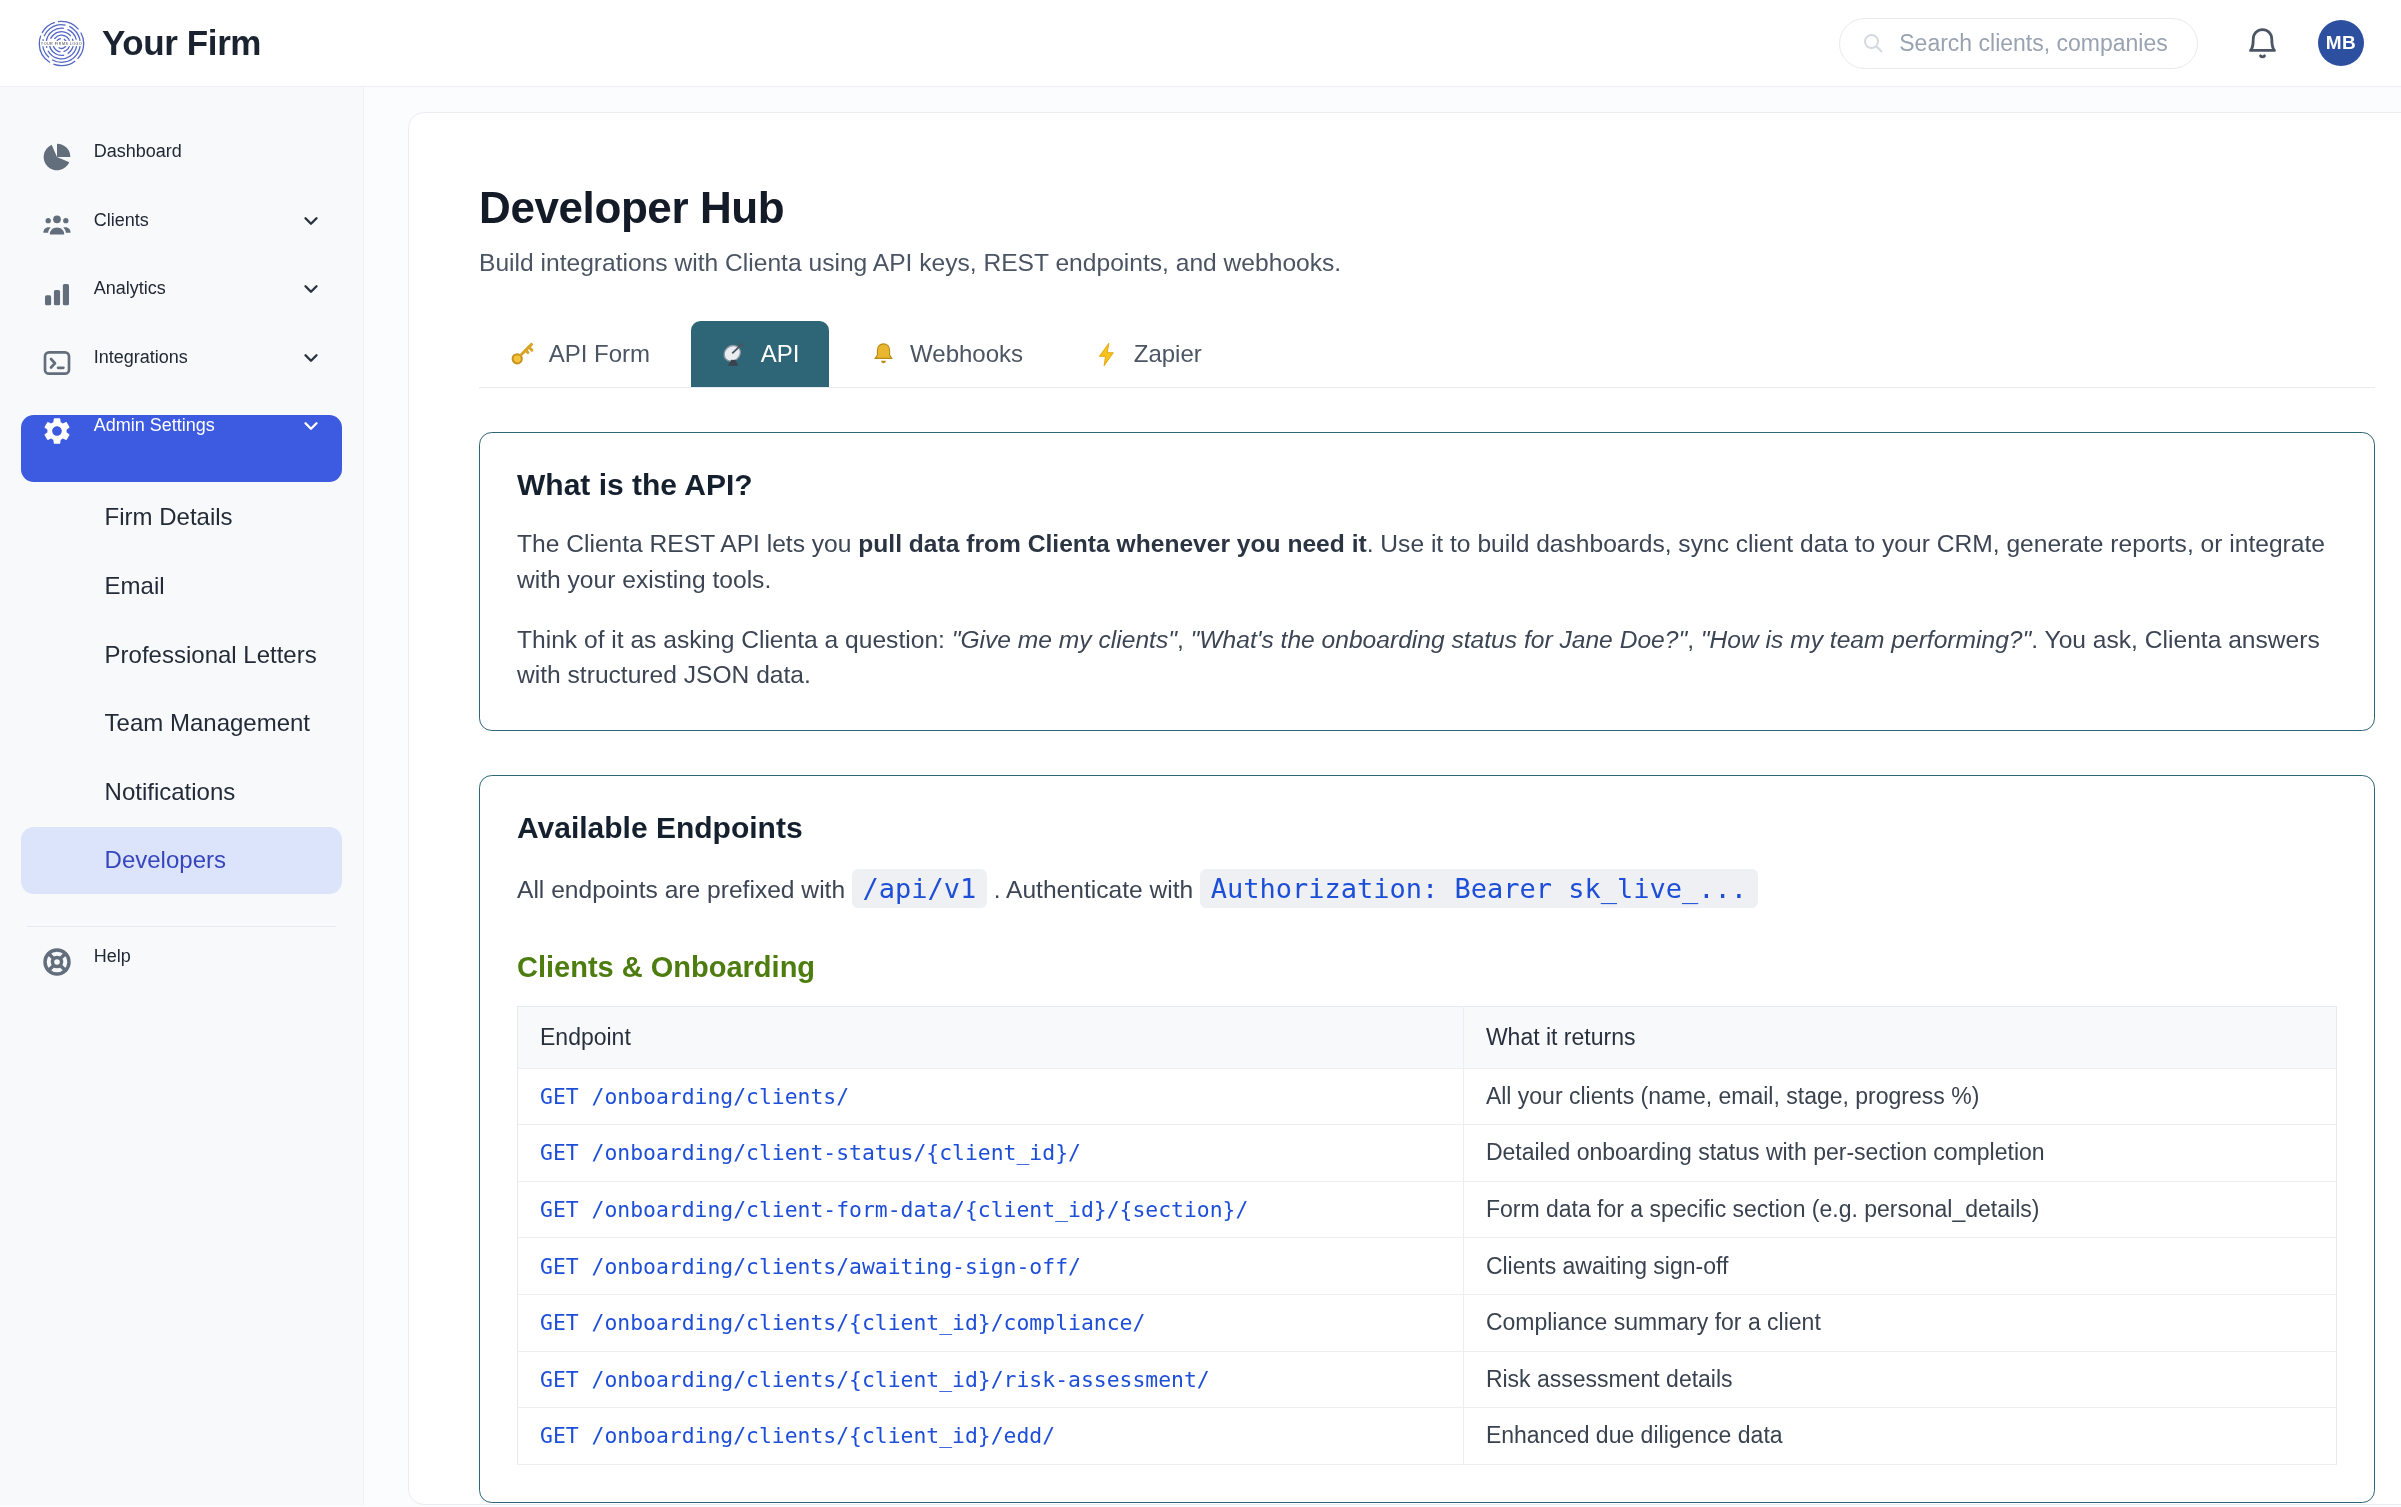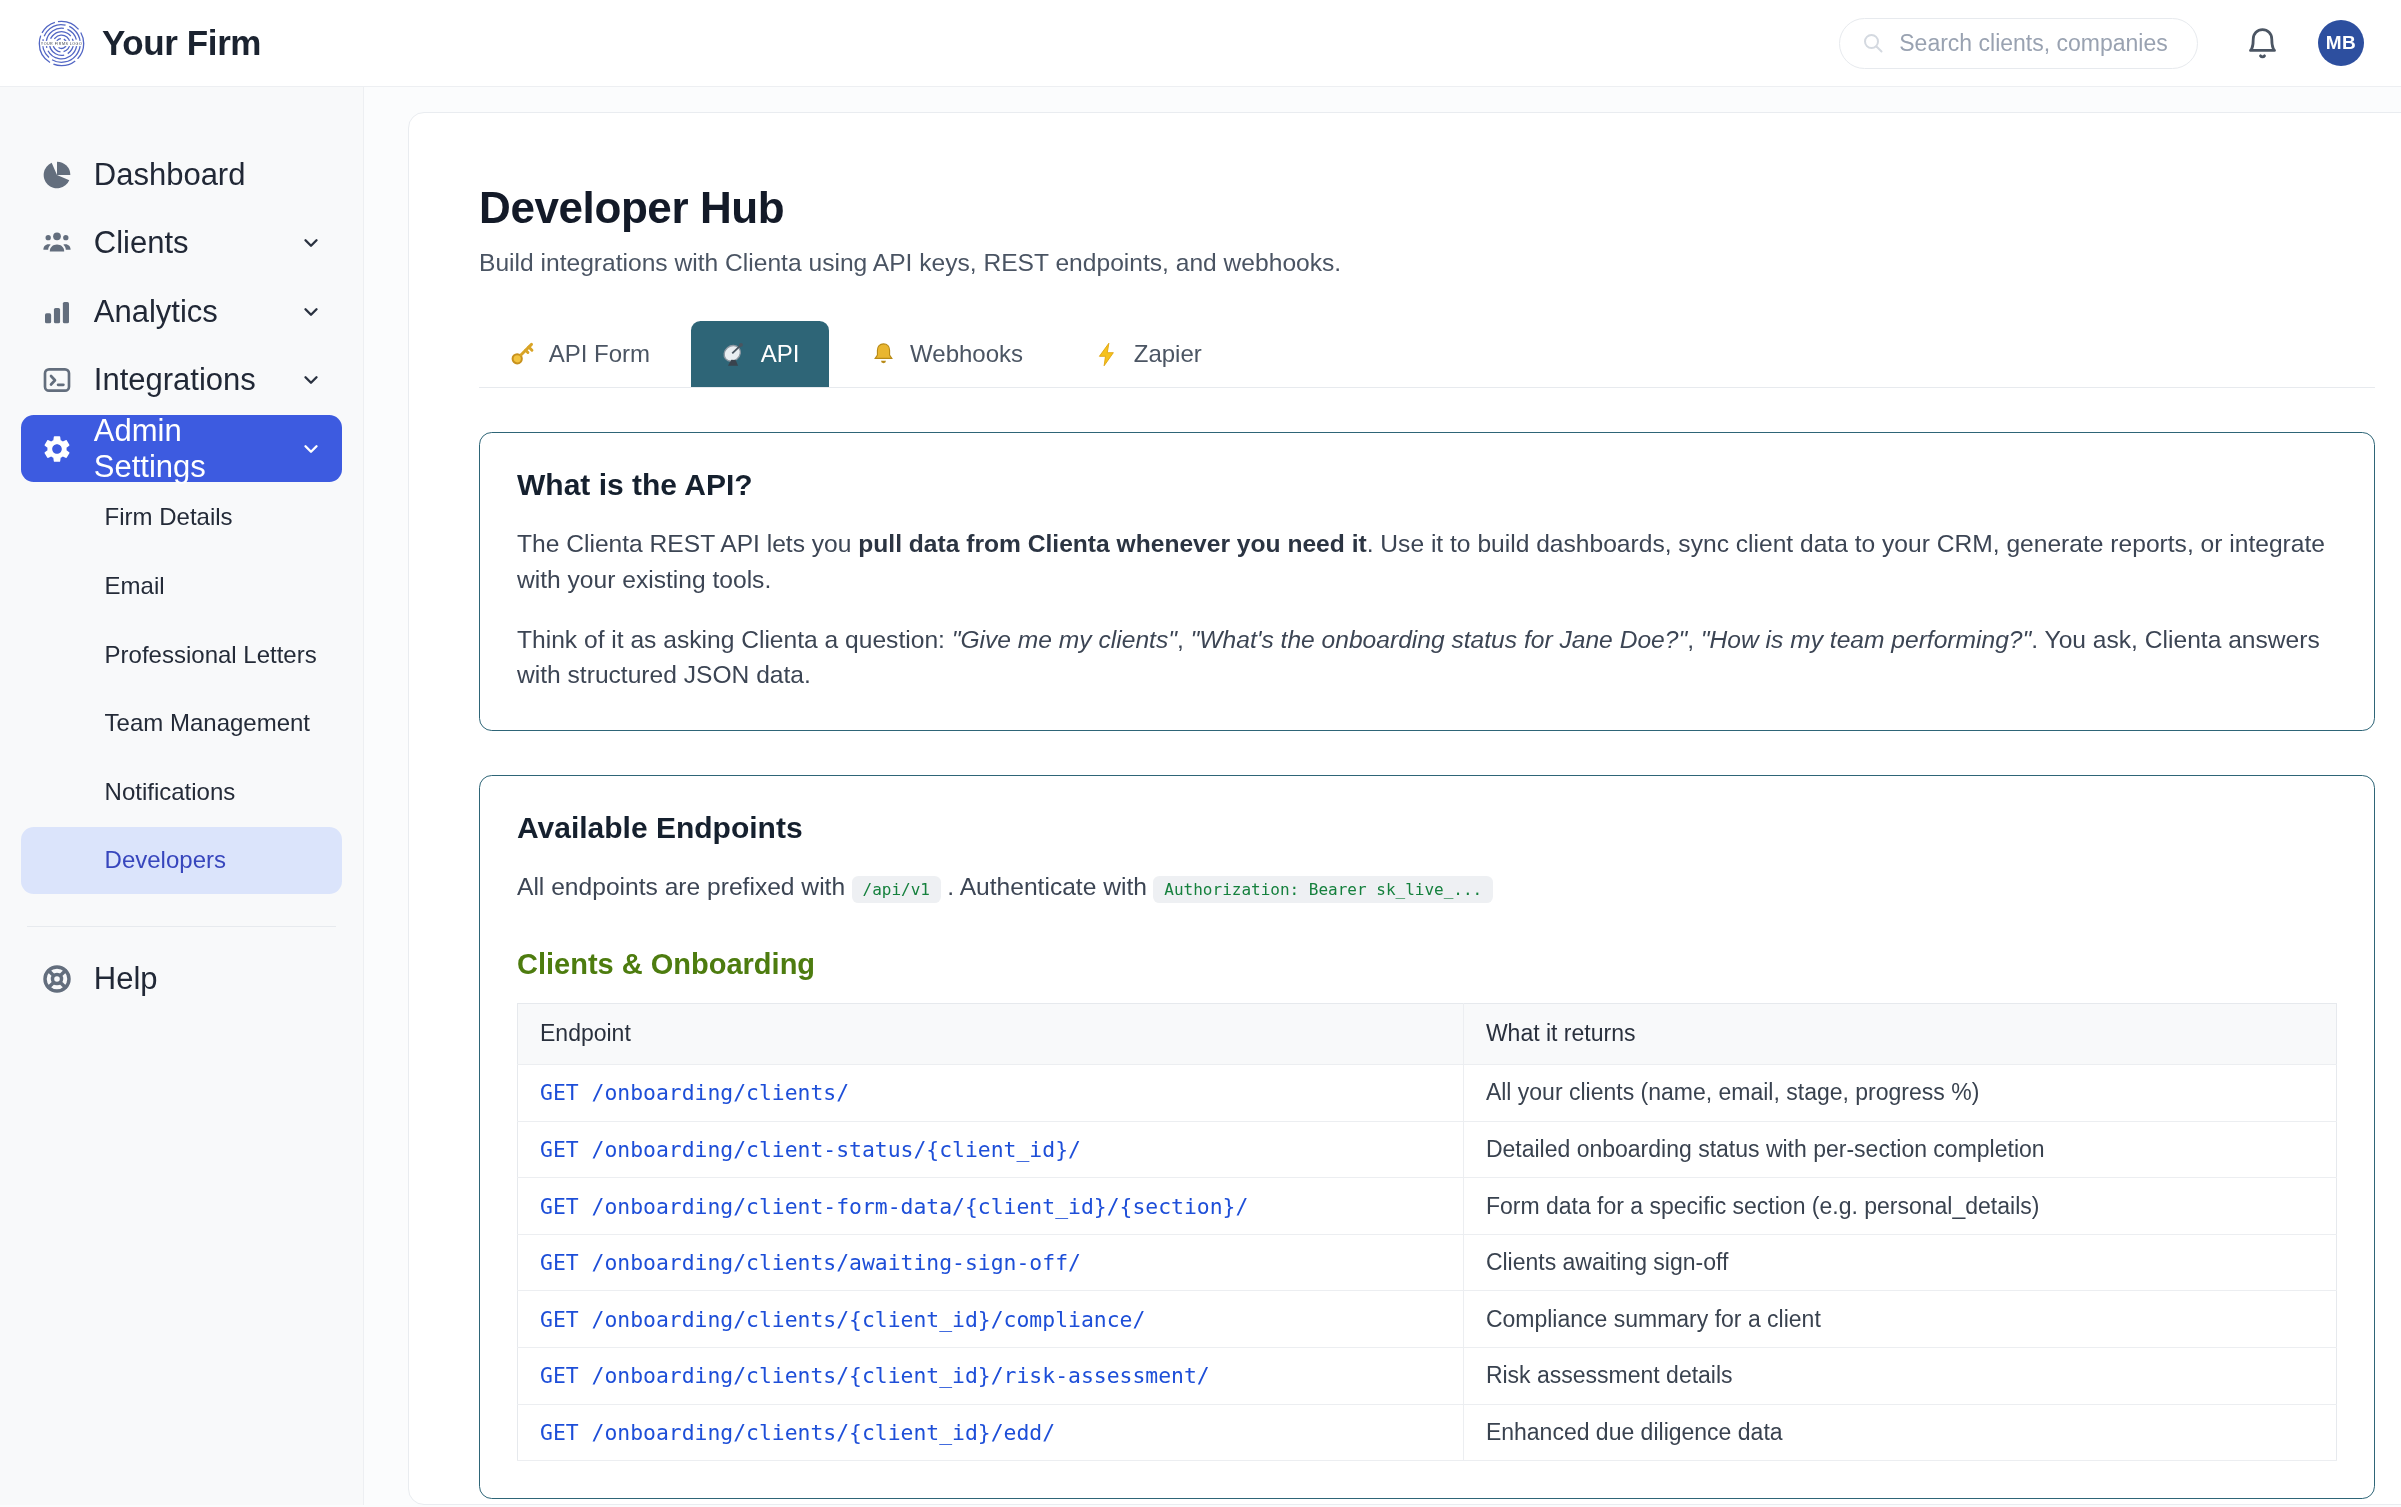--- a/index.html
+++ b/index.html
@@ -37,22 +37,22 @@
 
   
   .shell { display:flex; height:1418px; }
 
   
   .sidebar {
     width:364px; background:#f8f9fa; border-right:1.6px solid #edeff2;
     padding:54px 20.6px 0 20.6px; flex-shrink:0;
   }
   .nav-item {
-    height:67px; margin-bottom:1.6px; display:flex; align-items:center; gap:20.6px;
-    padding:0 20.6px; font-size:31px; font-weight:500; color:#212836;
+    height:67px; margin-bottom:1.6px; display:flex; gap:20.6px;
+    padding:0 20.6px; font-size:18px; font-weight:500; color:#212836;
     border-radius:12.7px; cursor:pointer;
   }
   .nav-item .nav-ico { width:32px; height:32px; flex-shrink:0; display:flex; }
   .nav-item .chev { margin-left:auto; display:flex; }
   .nav-item.active-main { background:#3d5be0; color:#ffffff; }
   .sub-item {
     height:67px; margin-bottom:1.6px; display:flex; align-items:center;
     padding:0 20.6px 0 84px; font-size:24px; color:#242b38; font-weight:400;
     border-radius:12.7px; cursor:pointer;
   }
@@ -83,21 +83,21 @@
     border:1.6px solid #2e6577; border-radius:12.7px;
     padding:35px 37px 37px 37px; margin-top:44px;
   }
   .card h2 { font-size:30px; font-weight:700; color:#15202e; margin:0 0 24px 0; }
   .card p { font-size:24.6px; line-height:1.45; color:#3c4554; margin:0 0 24px 0; }
   .card p:last-child { margin-bottom:0; }
   .bold-seg { font-weight:700; color:#2b3442; }
   .ital-seg { font-style:italic; }
 
   .code-chip {
-    font-family:"DejaVu Sans Mono", monospace; font-size:16px; color:#15803d;
+    font-family:"DejaVu Sans Mono", monospace; font-size:27px; color:#1d4ed8;
     background:#eef0f3; border-radius:6.4px; padding:4px 11px; margin:0 6.4px;
     white-space:nowrap;
   }
   .prefix-line { font-size:24px; color:#3c4554; margin:0; }
 
   .section-h { font-size:29px; font-weight:700; color:#4d7c0f; margin:43px 0 22px 0; }
 
   
   table.endpoints { width:100%; border-collapse:collapse; border:1.6px solid #e6e9ed; }
   table.endpoints th {

